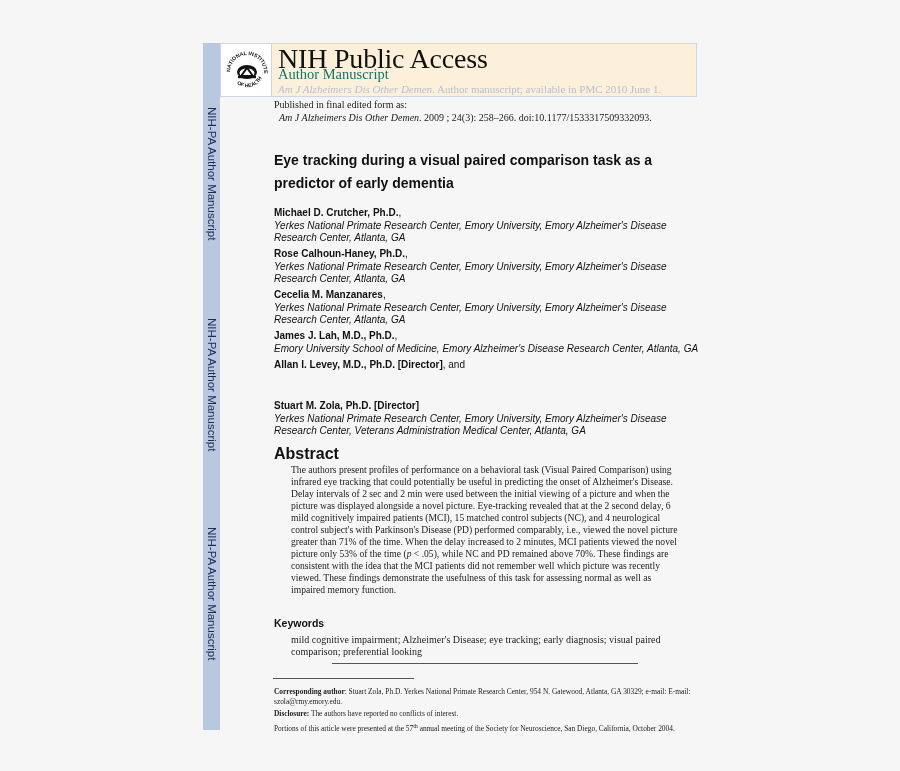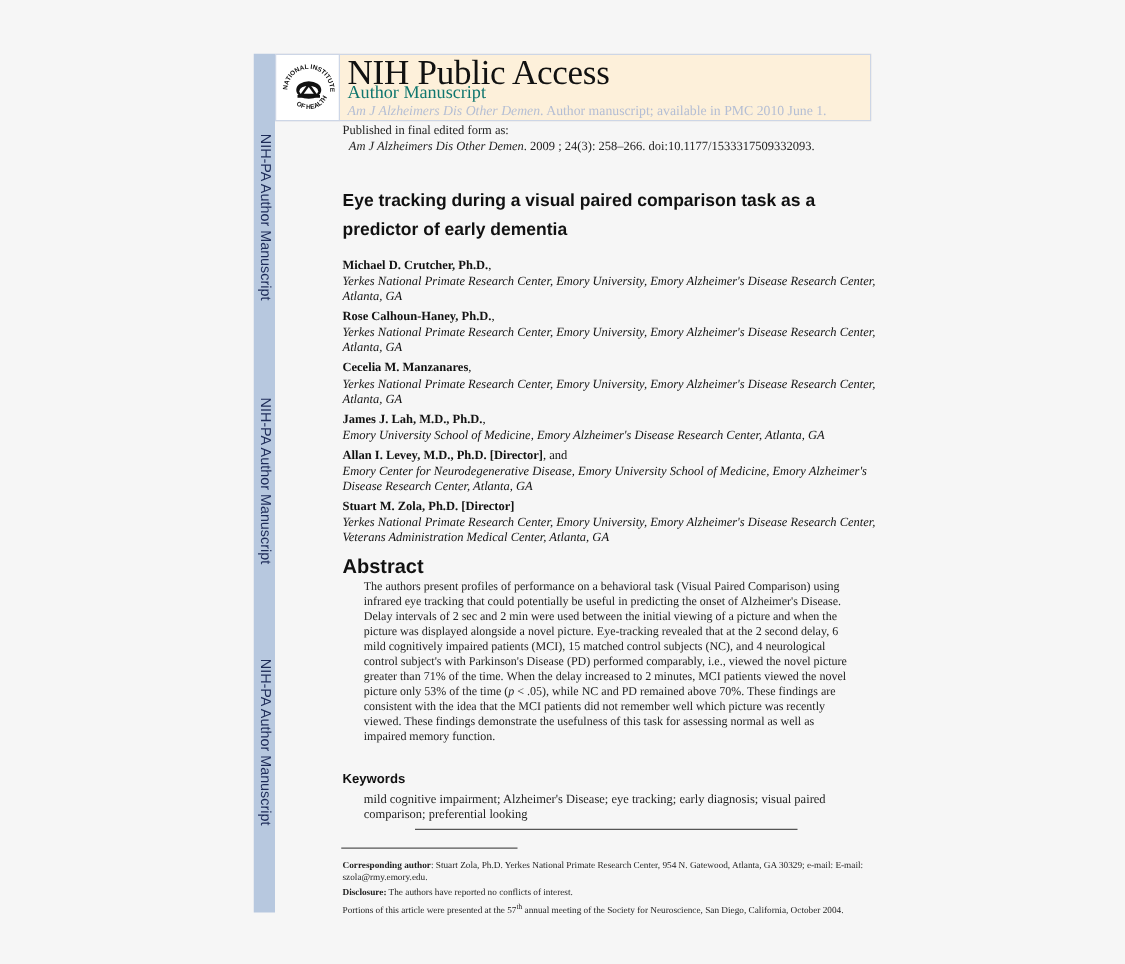--- a/index.html
+++ b/index.html
@@ -65,21 +65,21 @@
     .title {
       position: absolute; left: 274px; top: 149px;
       width: 430px;
       font-family: "Liberation Sans", sans-serif;
       font-size: 14px; font-weight: bold; line-height: 23px;
       color: #111;
     }
     .author {
       position: absolute; left: 274px;
       width: 430px;
-      font-family: Liberation Serif, serif;
+      font-family: Liberation Sans, sans-serif;
       font-size: 10px; line-height: 12.5px; color: #111;
     }
     .author .name { font-weight: bold; }
     .author .aff { font-style: italic; display: block; }
     .abstract-h {
       position: absolute; left: 274px; top: 445px;
       font-family: "Liberation Sans", sans-serif;
       font-size: 16px; font-weight: bold; color: #111;
     }
     .abstract-body {
@@ -164,21 +164,20 @@
 <div class="author" style="top:289px;">
   <span class="name">Cecelia M. Manzanares</span><span>,</span>
   <span class="aff">Yerkes National Primate Research Center, Emory University, Emory Alzheimer's Disease Research Center, Atlanta, GA</span>
 </div>
 <div class="author" style="top:330px;">
   <span class="name">James J. Lah, M.D., Ph.D.</span><span>,</span>
   <span class="aff">Emory University School of Medicine, Emory Alzheimer's Disease Research Center, Atlanta, GA</span>
 </div>
 <div class="author" style="top:359px;">
   <span class="name">Allan I. Levey, M.D., Ph.D. [Director]</span><span>, and</span>
-  <span class="aff">Emory Center for Neurodegenerative Disease, Emory University School of Medicine, Emory Alzheimer's Disease Research Center, Atlanta, GA</span>
 </div>
 <div class="author" style="top:400px;">
   <span class="name">Stuart M. Zola, Ph.D. [Director]</span><span></span>
   <span class="aff">Yerkes National Primate Research Center, Emory University, Emory Alzheimer's Disease Research Center, Veterans Administration Medical Center, Atlanta, GA</span>
 </div>
 
 <div class="abstract-h">Abstract</div>
 <div class="abstract-body"><span>The authors present profiles of performance on a behavioral task (Visual Paired Comparison) using infrared eye tracking that could potentially be useful in predicting the onset of Alzheimer's Disease. Delay intervals of 2 sec and 2 min were used between the initial viewing of a picture and when the picture was displayed alongside a novel picture. Eye-tracking revealed that at the 2 second delay, 6 mild cognitively impaired patients (MCI), 15 matched control subjects (NC), and 4 neurological control subject's with Parkinson's Disease (PD) performed comparably, i.e., viewed the novel picture greater than 71% of the time. When the delay increased to 2 minutes, MCI patients viewed the novel picture only 53% of the time (</span><i>p</i><span> &lt; .05), while NC and PD remained above 70%. These findings are consistent with the idea that the MCI patients did not remember well which picture was recently viewed. These findings demonstrate the usefulness of this task for assessing normal as well as impaired memory function.</span></div>
 
 <div class="keywords-h">Keywords</div>

